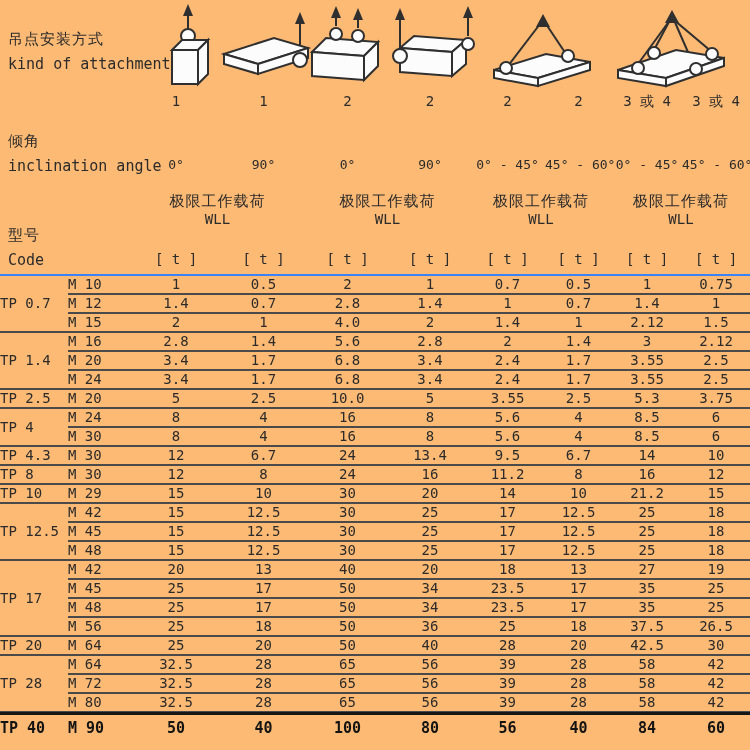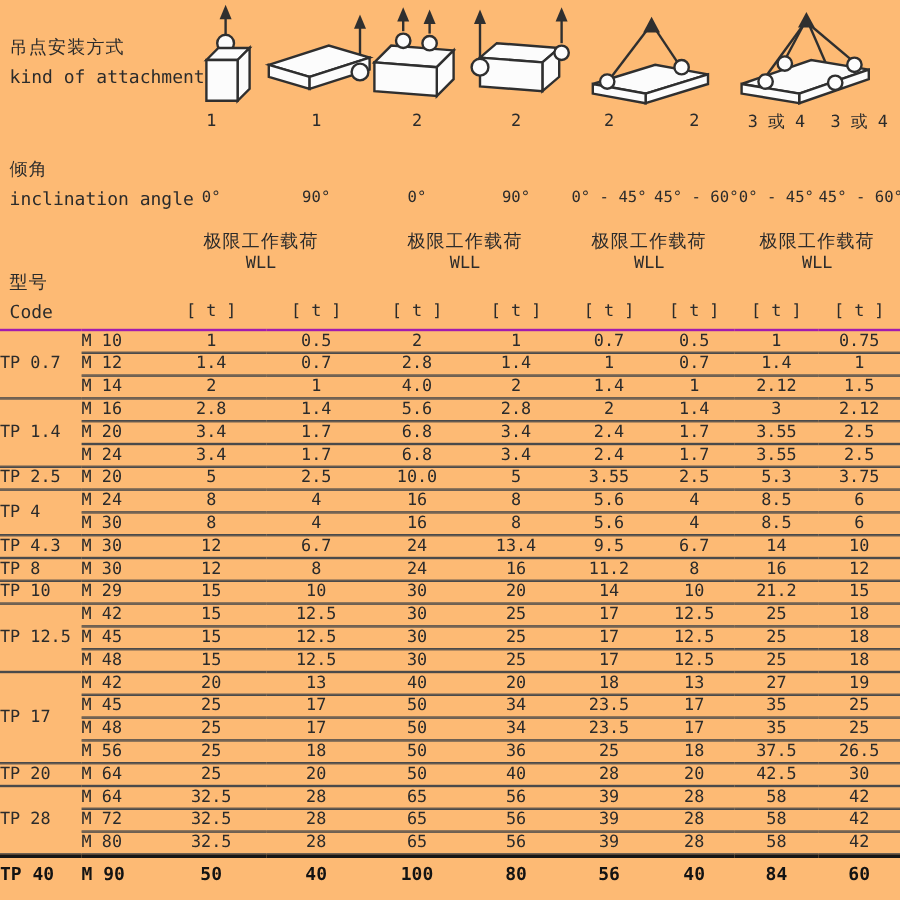--- a/index.html
+++ b/index.html
@@ -23,21 +23,21 @@
   .face{stroke:#2f2f2f;stroke-width:2;fill:#fcfcfc;}
   .ring{stroke:#2f2f2f;stroke-width:2;fill:#fcfcfc;}
   .hd{fill:#2f2f2f;stroke:none;}
   table.tbl{position:absolute;top:274px;left:0;width:750px;border-collapse:separate;
             border-spacing:0;table-layout:fixed;}
   table.tbl td{border-top:1px solid #4a4a4a;border-bottom:1px solid #4a4a4a;
                height:17px;padding:0;font-size:14px;line-height:17px;}
   td.cg{text-align:left;padding-left:8px;margin-left:16px;}
   td.cm{text-align:left;padding-left:4px;}
   td.cv{text-align:center;}
-  tr.first td{border-top:2px solid #a21caf;}
+  tr.first td{border-top:2px solid #3b82f6;}
   tr.bold td{border-top:3px solid #161616;border-bottom:none;font-weight:bold;
              color:#131313;font-size:15px;height:26px;line-height:22px;}
 </style>
 </head>
 <body>
 
 <div class="page">
 
   <div class="abs zh" style="left:8px;top:30px;">吊点安装方式</div>
   <div class="abs en" style="left:8px;top:55px;">kind of attachment</div>
@@ -190,21 +190,21 @@
       <td class="cv">1.4</td>
       <td class="cv">0.7</td>
       <td class="cv">2.8</td>
       <td class="cv">1.4</td>
       <td class="cv">1</td>
       <td class="cv">0.7</td>
       <td class="cv">1.4</td>
       <td class="cv">1</td>
     </tr>
     <tr>
-      <td class="cm">M 14</td>
+      <td class="cm">M 15</td>
       <td class="cv">2</td>
       <td class="cv">1</td>
       <td class="cv">4.0</td>
       <td class="cv">2</td>
       <td class="cv">1.4</td>
       <td class="cv">1</td>
       <td class="cv">2.12</td>
       <td class="cv">1.5</td>
     </tr>
     <tr>

